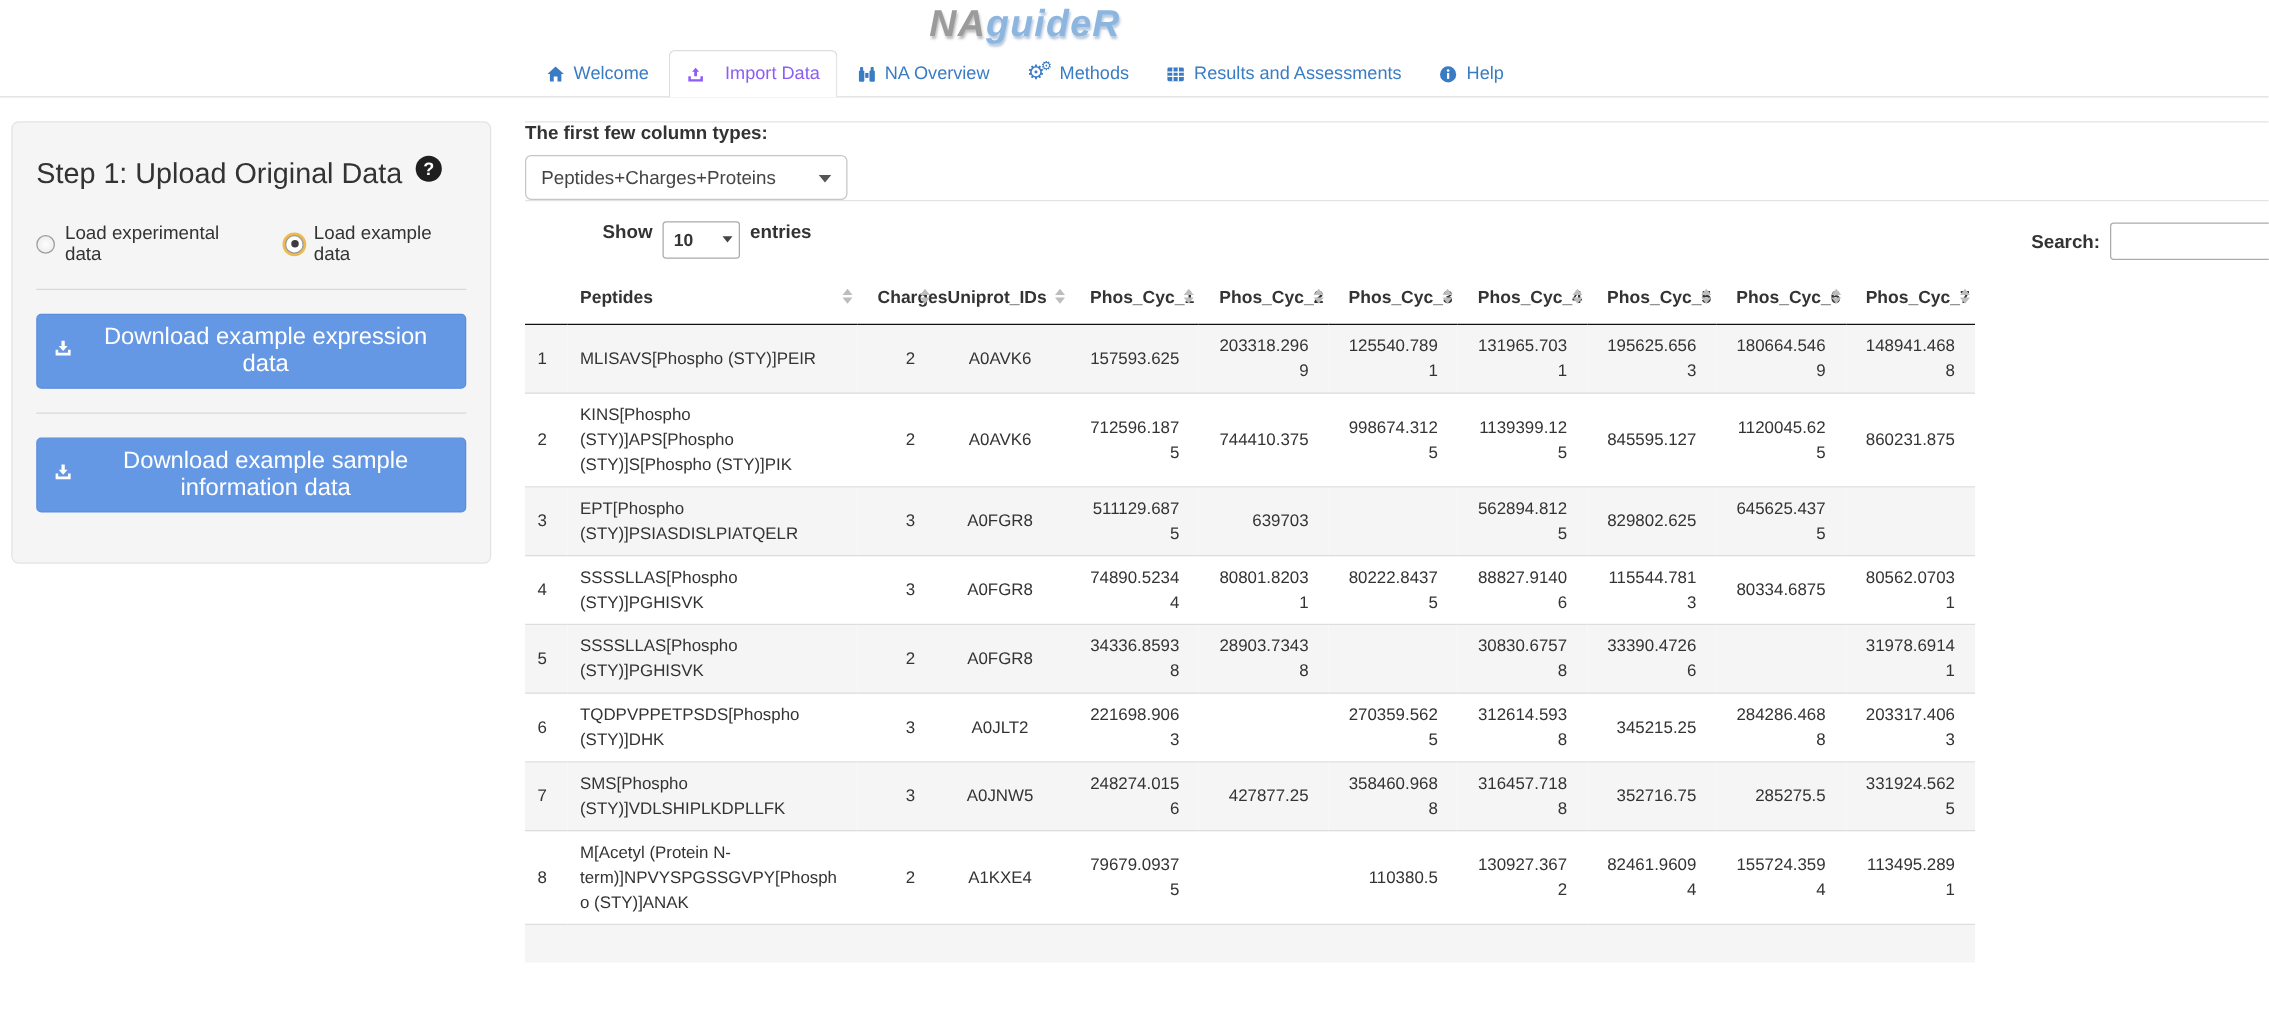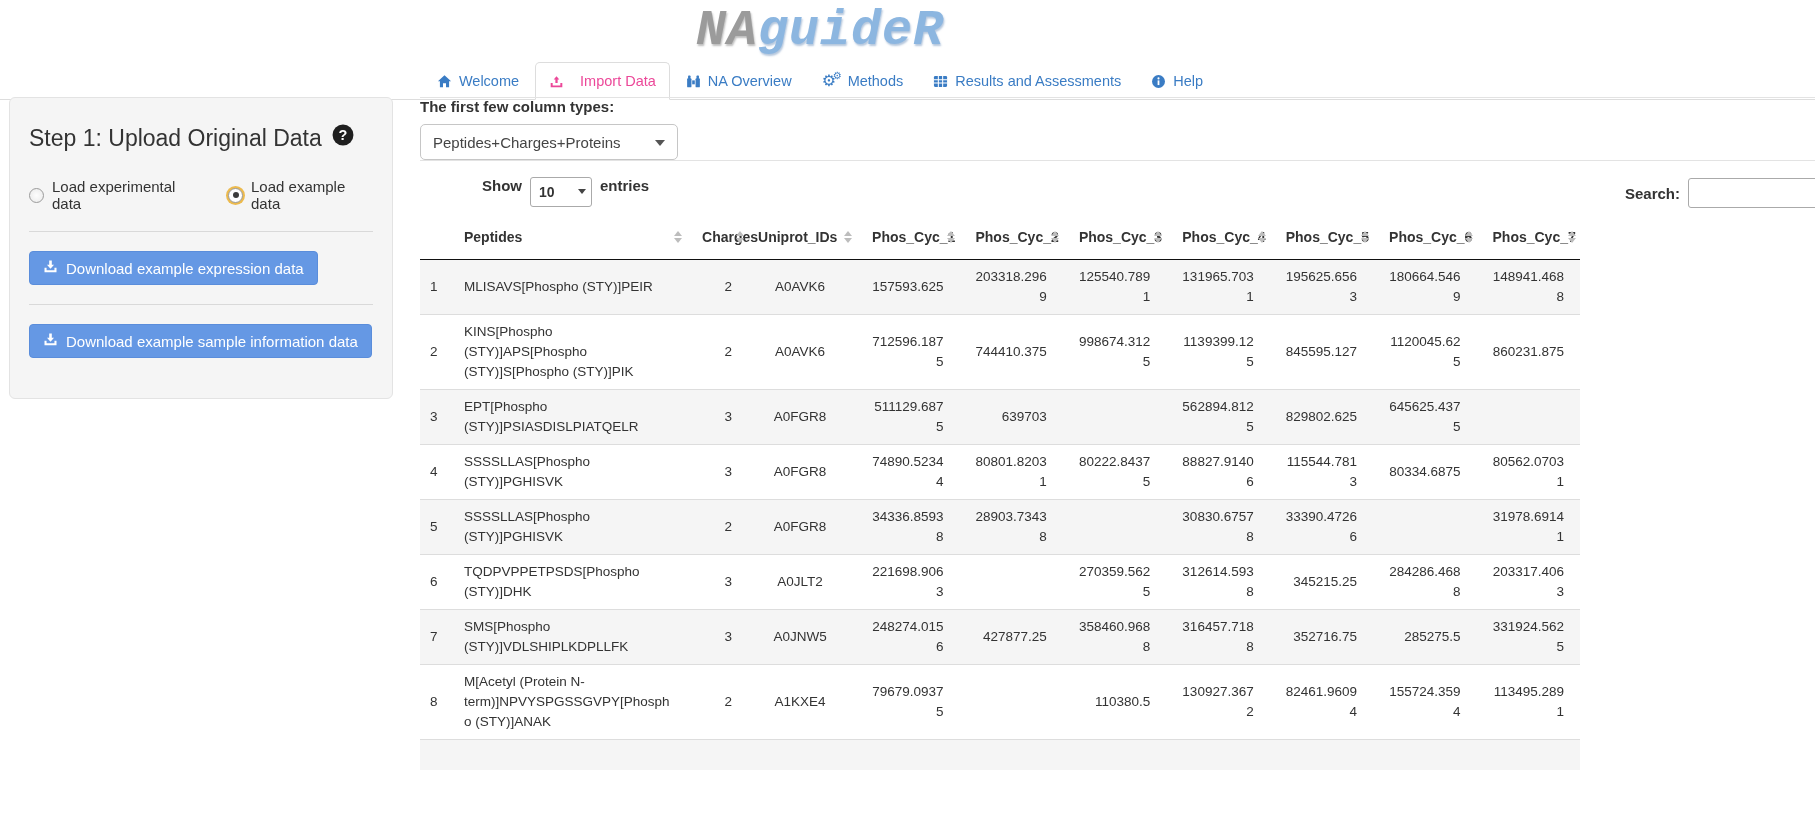--- a/index.html
+++ b/index.html
@@ -13,35 +13,35 @@
   html,body{margin:0;padding:0;}
   body{
     width:1815px;height:826px;overflow:hidden;background:#fff;
     font-family:"Liberation Sans",sans-serif;color:#333;position:relative;
   }
   #app{width:1815px;height:826px;position:relative;overflow:hidden;}
 
   
   .header{width:1640px;text-align:center;padding-top:3px;}
   .logo{
-    font-family:Liberation Mono, monospace;font-style:italic;font-weight:bold;
-    font-size:50px;line-height:1.1;letter-spacing:1px;display:inline-block;
+    font-family:Liberation Sans, sans-serif;font-style:italic;font-weight:bold;
+    font-size:30px;line-height:1.1;letter-spacing:1px;display:inline-block;
   }
   .logo .l-gray{color:var(--logo-gray);text-shadow:1px 2px 2px rgba(110,110,110,.45);}
   .logo .l-blue{color:var(--logo-blue);text-shadow:1px 2px 2px rgba(90,130,180,.45);}
 
   
   .navbar{width:1815px;border-bottom:1px solid #ddd;margin-top:4px;}
   .nav-inner{width:1640px;display:flex;justify-content:center;align-items:flex-end;}
   .tab{
     display:flex;align-items:center;gap:7px;padding:10px 13px;margin:0 1px -1px 1px;
     font-size:14.5px;color:var(--nav-link);cursor:pointer;border:1px solid transparent;
     border-radius:5px 5px 0 0;white-space:nowrap;
   }
-  .tab.active{background:#fff;border-color:#ddd #ddd #fff #ddd;color:#ec4899;gap:16px;}
+  .tab.active{background:#fff;border-color:#ddd #ddd #fff #ddd;color:#8b5cf6;gap:16px;}
   .tab .icon{display:inline-flex;align-items:center;}
   .tab svg{width:15px;height:15px;}
   .gear-wrap{position:relative;display:inline-block;width:19px;height:16px;}
   .gear-big{font-size:16px;line-height:16px;position:absolute;left:0;top:0;}
   .gear-small{font-size:10px;line-height:10px;position:absolute;right:-1px;top:-2px;}
 
   
   .sidebar{
     position:absolute;left:9px;top:97px;width:384px;min-height:263px;
     background:#f5f5f5;border:1px solid #e3e3e3;border-radius:6px;
@@ -53,21 +53,21 @@
   .radio-opt{display:flex;align-items:center;gap:8px;cursor:pointer;}
   .radio-box{width:15px;height:15px;border-radius:50%;border:1px solid #9b9b9b;
     background:radial-gradient(#fdfdfd,#e9e9e9);position:relative;flex:0 0 auto;}
   .radio-opt.checked .radio-box{background:#fff;}
   .radio-opt.checked .radio-box::after{
     content:"";position:absolute;left:3.5px;top:3.5px;width:6px;height:6px;border-radius:50%;background:#3c3c3c;}
   .radio-opt.checked .radio-box{box-shadow:0 0 0 2px #ecba4e;}
   .sidebar hr{border:0;border-top:1px solid #d9d9d9;margin:19px 0;}
   .btn-primary{
     display:inline-flex;align-items:center;gap:8px;background:var(--primary-btn);
-    border:1px solid var(--primary-btn-border);color:#fff;font-size:15px;
+    border:1px solid var(--primary-btn-border);color:#fff;font-size:19px;
     padding:7px 13px;border-radius:4px;cursor:pointer;font-family:inherit;
   }
   .btn-primary svg{width:15px;height:15px;}
 
   
   .main{position:absolute;left:420px;top:97px;width:1395px;}
   .main hr{border:0;border-top:1px solid #e3e3e3;margin:0;}
   .hr-top{margin-top:21px;}
   .section-title{font-size:18px;font-weight:400;color:#333;margin:13px 0 14px;}
   .col-types-label{font-size:15px;font-weight:bold;margin:0 0 9px;}

